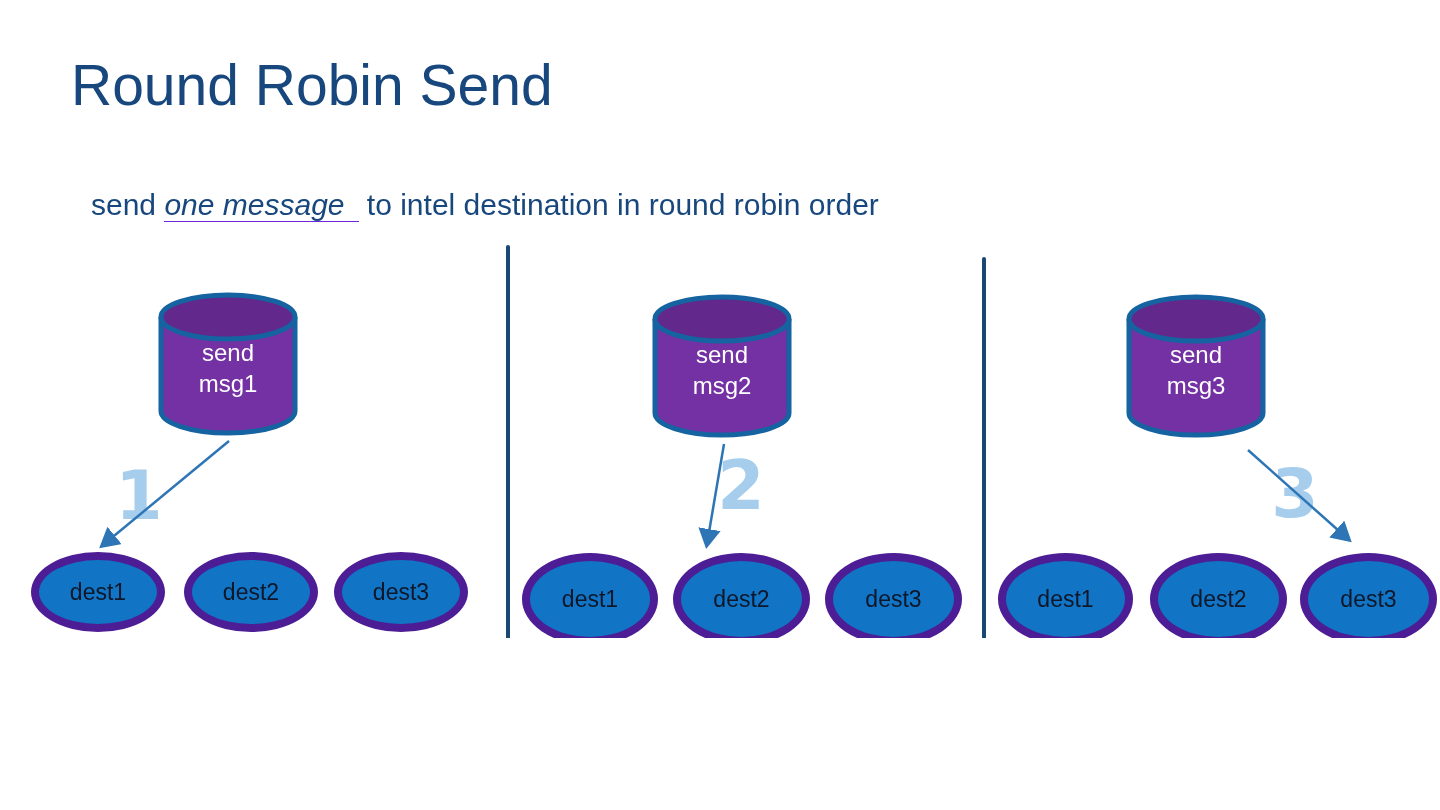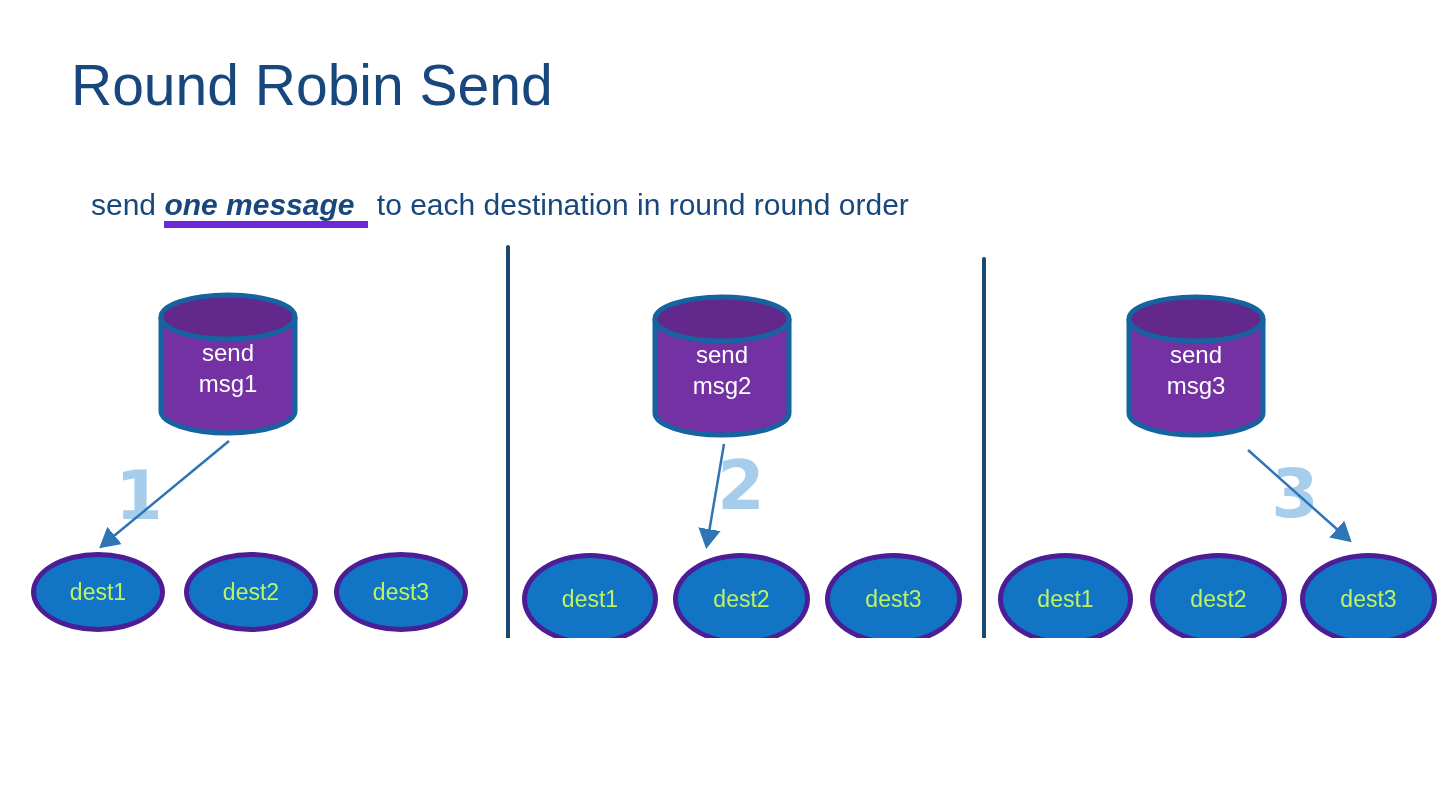--- a/index.html
+++ b/index.html
@@ -27,23 +27,23 @@
   .subtitle {
     position: absolute;
     left: 91px;
     top: 188px;
     margin: 0;
     font-size: 30px;
     color: #17477C;
     white-space: nowrap;
   }
   .subtitle .em {
-    font-weight: bold;
+    font-weight: normal;
     font-style: italic;
-    border-bottom: 7px solid #6d28d9;
+    border-bottom: 1px solid #6d28d9;
     padding-right: 14px;
   }
 
   
   .divider {
     position: absolute;
     width: 4px;
     background: #1A4872;
     border-radius: 2px;
   }
@@ -87,26 +87,26 @@
     width: 1440px; height: 810px;
     z-index: 5;
     pointer-events: none;
   }
 
   
   .dest {
     position: absolute;
     border-radius: 50%;
     background: #1174C4;
-    border: 5px solid #4c1d95;
+    border: 8px solid #4c1d95;
     box-sizing: border-box;
     display: flex;
     align-items: center;
     justify-content: center;
-    color: #bef264;
+    color: #0f172a;
     font-size: 23px;
     z-index: 3;
   }
   
   .e-1-1 { left: 31px;  top: 552px; width: 134px; height: 80px; }
   .e-1-2 { left: 184px; top: 552px; width: 134px; height: 80px; }
   .e-1-3 { left: 334px; top: 552px; width: 134px; height: 80px; }
   
   .e-2-1 { left: 522px; top: 553px; width: 136px; height: 92px; }
   .e-2-2 { left: 673px; top: 553px; width: 137px; height: 92px; }
@@ -139,21 +139,21 @@
     font-size: 16px;
   }
 </style>
 </head>
 <body>
 
 <div class="slide">
 
   <h1 class="title">Round Robin Send</h1>
 
-  <p class="subtitle"><span>send </span><span class="em">one message</span><span> to each destination in round round order</span></p>
+  <p class="subtitle"><span>send </span><span class="em">one message</span><span> to intel destination in round robin order</span></p>
 
   <div class="divider divider-1"></div>
   <div class="divider divider-2"></div>
 
   <div class="cylinder cyl-1">
     <svg width="140" height="148" viewBox="0 0 140 148">
       <path d="M3 26 v94 a67 22 0 0 0 134 0 V26" fill="#7331A4" stroke="#1563A0" stroke-width="5"></path>
       <ellipse cx="70" cy="26" rx="67" ry="22" fill="#62288C" stroke="#1563A0" stroke-width="5"></ellipse>
     </svg>
     <div class="cyl-label">

